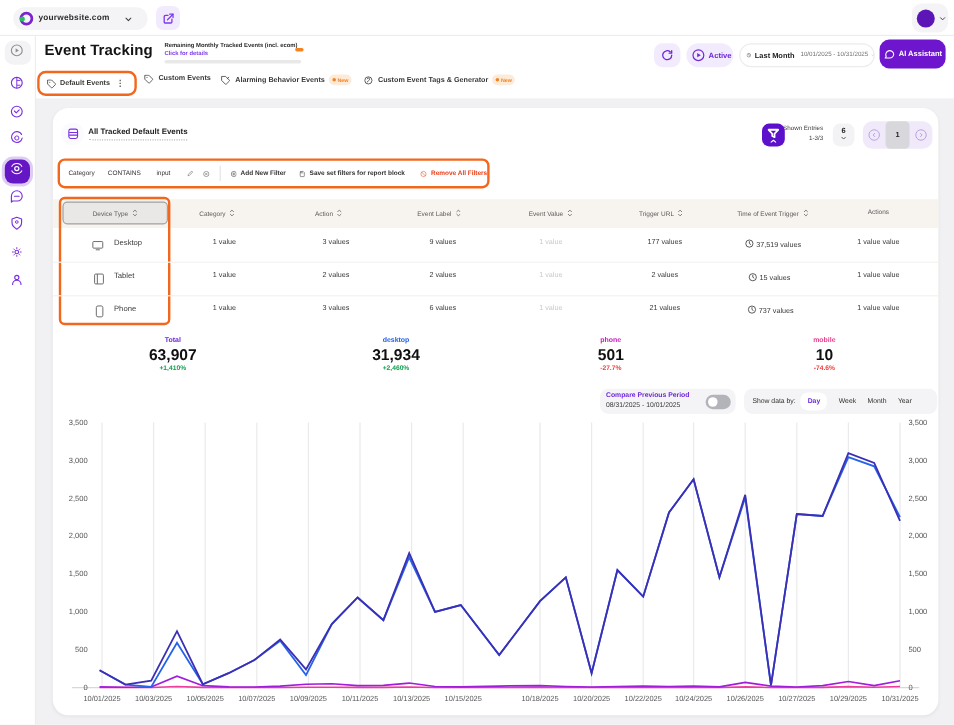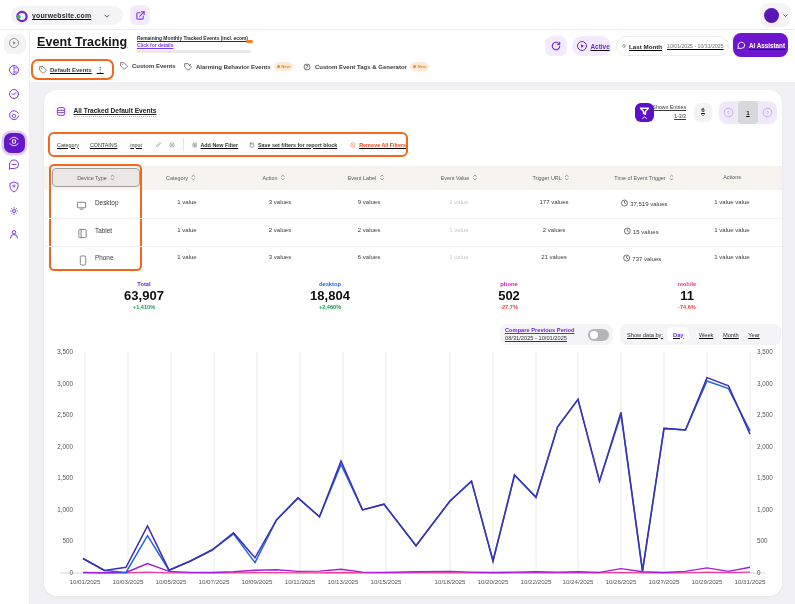--- a/index.html
+++ b/index.html
@@ -1,18 +1,18 @@
 <!DOCTYPE html>
 <html><head>
 <meta charset="utf-8">
 <style>
 *{margin:0;padding:0;box-sizing:border-box;}
 html,body{width:795px;height:604px;overflow:hidden;}
 body{font-family:"Liberation Sans",sans-serif;background:#f1f1f3;position:relative;}
-.abs{position:absolute;text-decoration:underline;}
+.abs{position:absolute;}
 
 #topbar{left:0;top:0;width:795px;height:30px;background:#fff;border-bottom:1px solid #ededef;}
 #sitepill{left:11px;top:6px;width:112px;height:19px;background:#f4f4f6;border-radius:10px;display:flex;align-items:center;}
 #sitepill .logo{width:13px;height:13px;margin-left:4px;position:relative;}
 #sitepill .txt{font-size:6.9px;font-weight:bold;color:#2c2c2e;margin-left:4px;letter-spacing:.2px;}
 #sharebtn{left:130px;top:5px;width:20px;height:20px;background:#f2ebfd;border-radius:6px;display:flex;align-items:center;justify-content:center;}
 #avatarbox{left:760px;top:3px;width:30px;height:24px;background:#f4f4f6;border-radius:8px;display:flex;align-items:center;}
 #avatarbox .av{width:15px;height:15px;border-radius:50%;background:#5c16b5;margin-left:4px;}
 
 #sidebar{left:0;top:30px;width:30px;height:574px;background:#fff;border-right:1px solid #ededef;}
@@ -399,31 +399,31 @@
     </svg> 737 values</div>
 <div class="td" style="left:732px;top:254px;">1 value value</div>
 
 <div class="tot" style="left:144px;top:281px;">
   <div class="lab" style="color:#6d28d9;">Total</div>
   <div class="val">63,907</div>
   <div class="pct green">+1,410%</div>
 </div>
 <div class="tot" style="left:330px;top:281px;">
   <div class="lab" style="color:#2563eb;">desktop</div>
-  <div class="val">18,804</div>
+  <div class="val">31,934</div>
   <div class="pct green">+2,460%</div>
 </div>
 <div class="tot" style="left:509px;top:281px;">
   <div class="lab" style="color:#cc16c0;">phone</div>
-  <div class="val">502</div>
+  <div class="val">501</div>
   <div class="pct redpct">-27.7%</div>
 </div>
 <div class="tot" style="left:687px;top:281px;">
   <div class="lab" style="color:#ef3e8f;">mobile</div>
-  <div class="val">11</div>
+  <div class="val">10</div>
   <div class="pct redpct">-74.6%</div>
 </div>
 
 <div class="abs" id="chartwrap" style="left:44px;top:348px;width:738px;height:242px;">
 <svg width="738" height="242" viewBox="0 0 738 242">
 <line x1="41" y1="4" x2="41" y2="225" stroke="#eaeaec" stroke-width="1"></line>
 <line x1="84" y1="4" x2="84" y2="225" stroke="#eaeaec" stroke-width="1"></line>
 <line x1="127" y1="4" x2="127" y2="225" stroke="#eaeaec" stroke-width="1"></line>
 <line x1="170" y1="4" x2="170" y2="225" stroke="#eaeaec" stroke-width="1"></line>
 <line x1="213" y1="4" x2="213" y2="225" stroke="#eaeaec" stroke-width="1"></line>

